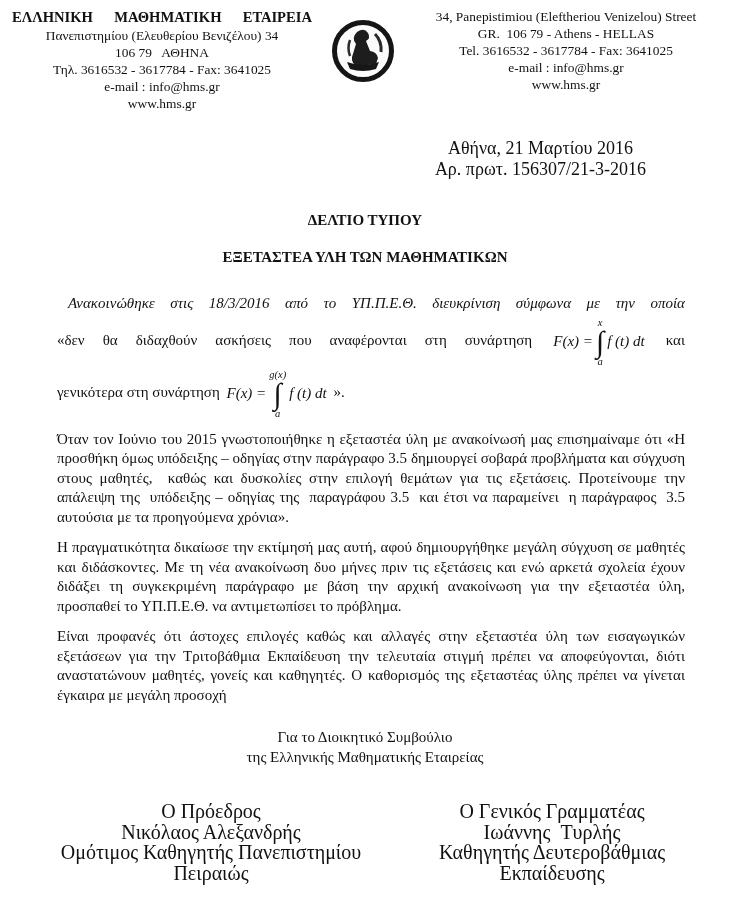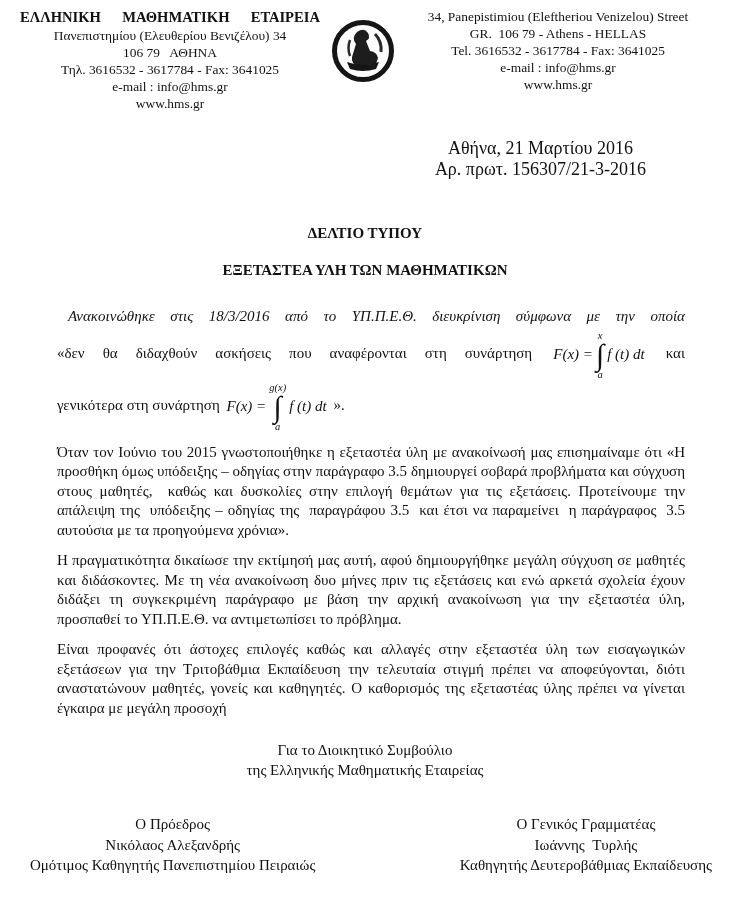--- a/index.html
+++ b/index.html
@@ -6,40 +6,39 @@
   html, body { background: #ffffff; }
   body {
     width: 730px; height: 916px;
     font-family: "Liberation Serif", "DejaVu Serif", serif;
     color: #111; overflow: hidden;
   }
   .page { width: 730px; height: 916px; padding-top: 8px; position: relative; }
 
   
   .letterhead {
-    display: flex; justify-content: center; align-items: flex-start;
+    display: flex; justify-content: space-between; align-items: flex-start;
     padding: 0 12px;
-    gap: 8px;
   }
   .lh-col { width: 300px; text-align: center; font-size: 13.4px; line-height: 17px; }
   .lh-col.right { width: 304px; }
   .lh-title {
     font-weight: bold; font-size: 14.6px; line-height: 19px;
     text-align: justify; text-align-last: justify;
   }
   .lh-logo-wrap { width: 70px; padding-top: 10px; display: flex; justify-content: center; }
 
   
   .date-block {
     margin: 26px 84px 0 auto; width: fit-content;
     text-align: center; font-size: 18px; line-height: 21px;
   }
 
   
-  .doc-titles { margin-top: 43px; text-align: center; }
+  .doc-titles { margin-top: 30px; text-align: center; }
   .doc-title { font-weight: bold; font-size: 15px; line-height: 21px; margin-bottom: 16px; }
 
   
   .doc-body { padding: 10px 45px 0 57px; font-size: 15px; line-height: 19.5px; }
   .para { text-align: justify; margin-top: 11px; }
   .p1-line1 { text-align: justify; text-align-last: justify; text-indent: 11px; font-style: italic; }
   .p1-line2 { text-align: justify; text-align-last: justify; margin-top: 3px; }
   .p1-line3 { margin-top: 2px; }
 
   
@@ -47,21 +46,21 @@
   .f-lhs, .f-rhs { white-space: nowrap; }
   .integral { display: inline-flex; flex-direction: column; align-items: center; line-height: 1; margin: 0 3px; }
   .int-lim { font-size: 10.5px; font-style: italic; line-height: 11px; white-space: nowrap; }
   .int-sign { font-size: 30px; line-height: 26px; font-style: normal; padding: 1px 0; }
 
   
   .closing { margin-top: 22px; text-align: center; font-size: 15px; line-height: 20px; }
   .signatures {
     display: flex; justify-content: space-between;
     padding: 0 18px 0 30px; margin-top: 34px;
-    font-size: 15px; line-height: 20.5px;
+    font-size: 20px; line-height: 20.5px;
   }
   .sig-col { text-align: center; }
 </style>
 </head>
 <body>
 
 <div class="page">
 
   <div class="letterhead">
     <div class="lh-col">

